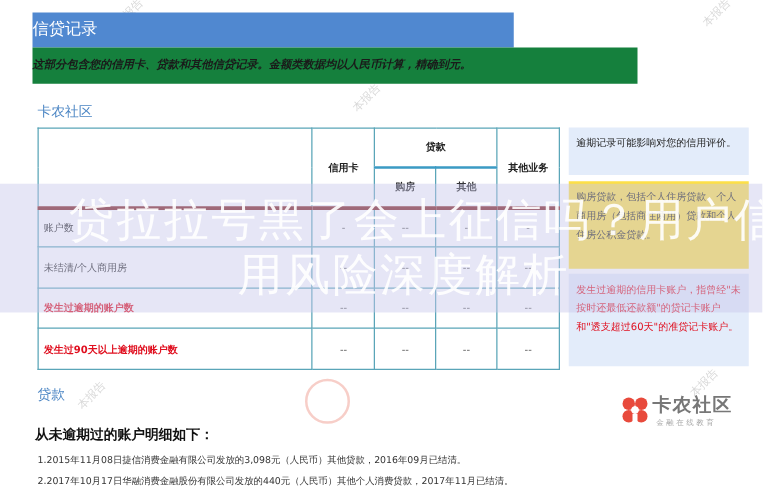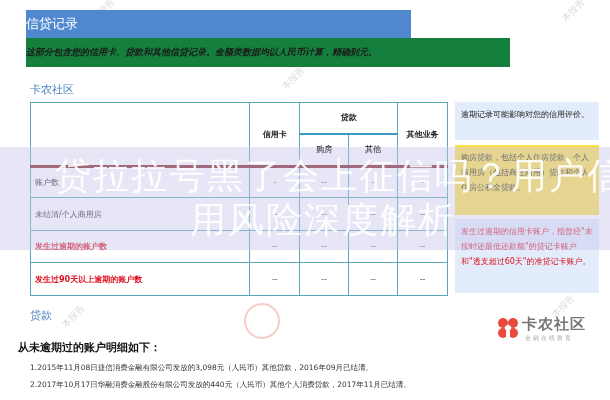--- a/index.html
+++ b/index.html
@@ -20,21 +20,21 @@
   table.summary td.val { text-align: center; color: #555; }
   table.summary .red { color: #E00F1F; font-weight: bold; }
   table.summary tr.thick-top td { border-top: 3px solid #7f1d1d; }
 
   .note-box { position: absolute; left: 455px; width: 144px; background: #fde047; font-size: 8px; line-height: 15px; padding: 5px 6px; color: #222; }
   .note-box.red { color: #E00F1F; }
 
   .overlay-band { position: absolute; left: 0; top: 147px; width: 610px; height: 103px; background: rgba(200, 200, 235, 0.45); pointer-events: none; }
   .overlay-title { position: absolute; color: rgba(255,255,255,0.9); font-weight: normal; font-size: 36px; letter-spacing: 2px; white-space: nowrap; }
 
-  .detail-title { position: absolute; left: 18px; top: 340px; font-size: 11px; font-weight: bold; color: #111; font-family: Liberation Sans, sans-serif; }
+  .detail-title { position: absolute; left: 28px; top: 340px; font-size: 11px; font-weight: bold; color: #111; font-family: Liberation Sans, sans-serif; }
   .detail-line { position: absolute; left: 30px; font-size: 7.5px; color: #333; white-space: nowrap; }
 
   .logo { position: absolute; left: 497px; top: 315px; width: 105px; height: 32px; }
   .logo-mark { position: absolute; left: 0; top: 2px; width: 22px; height: 22px; }
   .logo-name { position: absolute; left: 25px; top: 0; font-size: 15px; font-weight: bold; color: #777; letter-spacing: 1px; }
   .logo-sub { position: absolute; left: 28px; top: 19px; font-size: 6px; color: #aaa; letter-spacing: 2px; }
 
   .stamp-seal { position: absolute; left: 244px; top: 303px; width: 36px; height: 36px; border: 2px solid #f3b9b0; border-radius: 50%; opacity: 0.7; }
 </style>
 </head>

